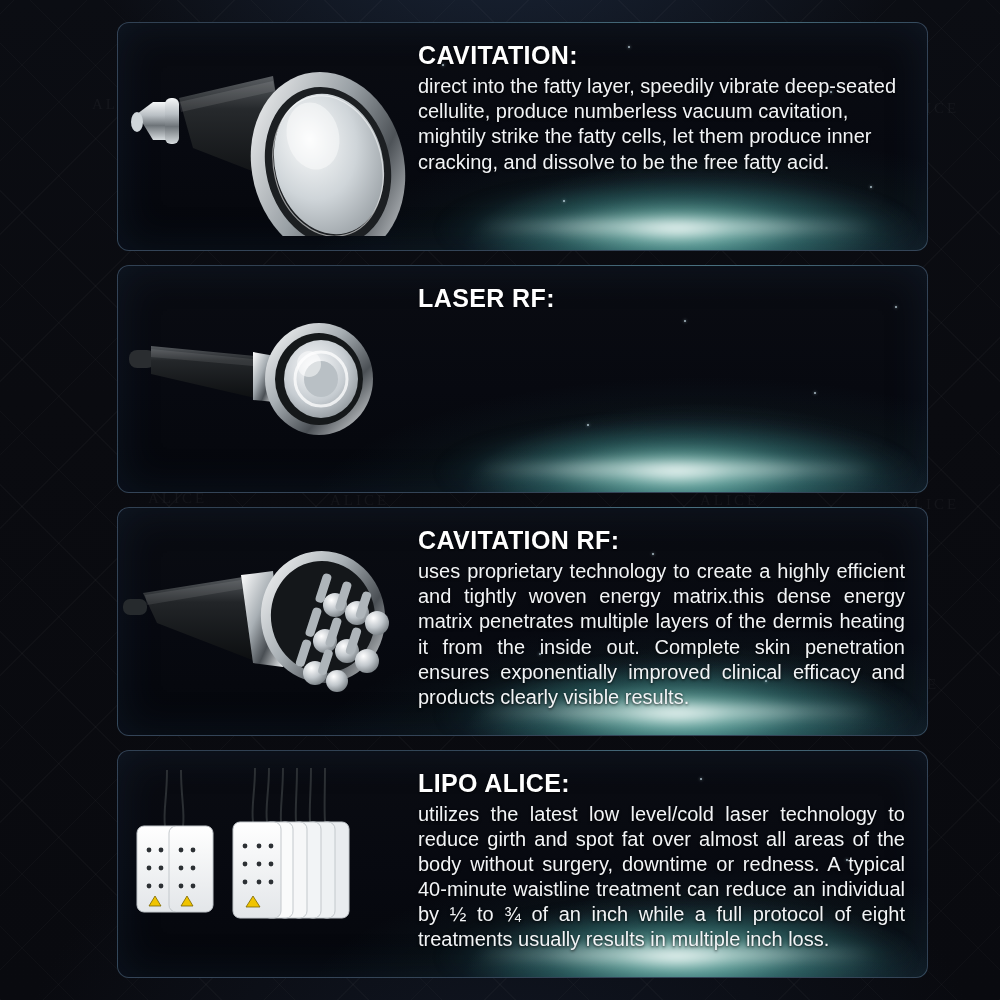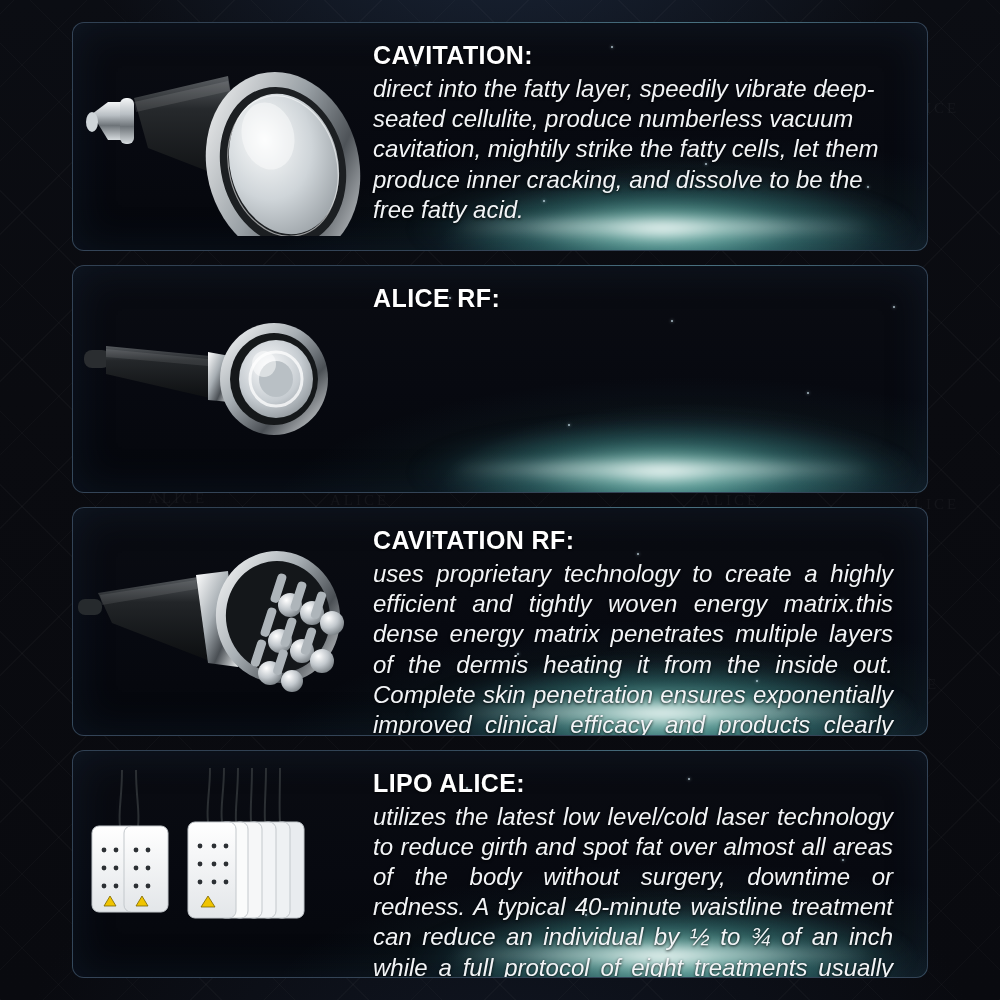--- a/index.html
+++ b/index.html
@@ -53,20 +53,21 @@
     border: 1px solid rgba(120,160,200,0.38);
     border-radius: 12px;
     background:
       radial-gradient(ellipse 48% 70% at 72% 104%, rgba(120,220,210,0.30), rgba(0,0,0,0) 62%),
       radial-gradient(ellipse 70% 90% at 72% 112%, rgba(60,140,150,0.22), rgba(0,0,0,0) 70%),
       linear-gradient(180deg, #0a0c12 0%, #070910 55%, #05070c 100%);
     overflow: hidden;
     box-shadow: inset 0 0 40px rgba(30,60,90,0.25);
     display: flex;
     align-items: stretch;
+    margin-left: 45px;
   }
 
   
   .halo {
     position: absolute;
     left: 40%;
     bottom: -14%;
     width: 58%;
     height: 46%;
     border-radius: 50%;
@@ -131,27 +132,26 @@
   .title {
     font-size: 25px;
     font-weight: bold;
     letter-spacing: 0.4px;
     margin: 0 0 4px 0;
     color: #ffffff;
     text-shadow: 0 1px 2px rgba(0,0,0,0.8);
   }
 
   .desc {
-    font-size: 24px;
+    font-size: 20px;
     line-height: 1.26;
     color: #f2f4f6;
     margin: 0;
     max-width: 520px;
     text-shadow: 0 1px 3px rgba(0,0,0,0.85);
-    font-style: italic;
   }
   .desc.justify { text-align: justify; text-align-last: left; }
 
   
   .art { display:block; }
 
   
   svg.pads { display:block; }
 </style>
 </head>
@@ -276,21 +276,21 @@
           <ellipse cx="196" cy="85" rx="54" ry="56" fill="url(#c2ring)"></ellipse>
           <ellipse cx="196" cy="85" rx="44" ry="46" fill="#15181a"></ellipse>
           <ellipse cx="198" cy="85" rx="37" ry="39" fill="url(#c2disc)"></ellipse>
           <ellipse cx="198" cy="85" rx="26" ry="27" fill="none" stroke="rgba(255,255,255,0.75)" stroke-width="3"></ellipse>
           <ellipse cx="198" cy="85" rx="17" ry="18" fill="#b9c0c5"></ellipse>
           <ellipse cx="186" cy="70" rx="12" ry="13" fill="rgba(255,255,255,0.5)"></ellipse>
         </svg>
       </div>
 
       <div class="body">
-        <h2 class="title">ALICE RF:</h2>
+        <h2 class="title">LASER RF:</h2>
       </div>
     </div>
 
     <div class="card">
       <div class="halo"></div>
       <div class="stars">
         <div class="star" style="left:42%; top:12%;"></div>
         <div class="star" style="left:66%; top:20%;"></div>
         <div class="star" style="left:90%; top:40%;"></div>
         <div class="star" style="left:52%; top:64%;"></div>

